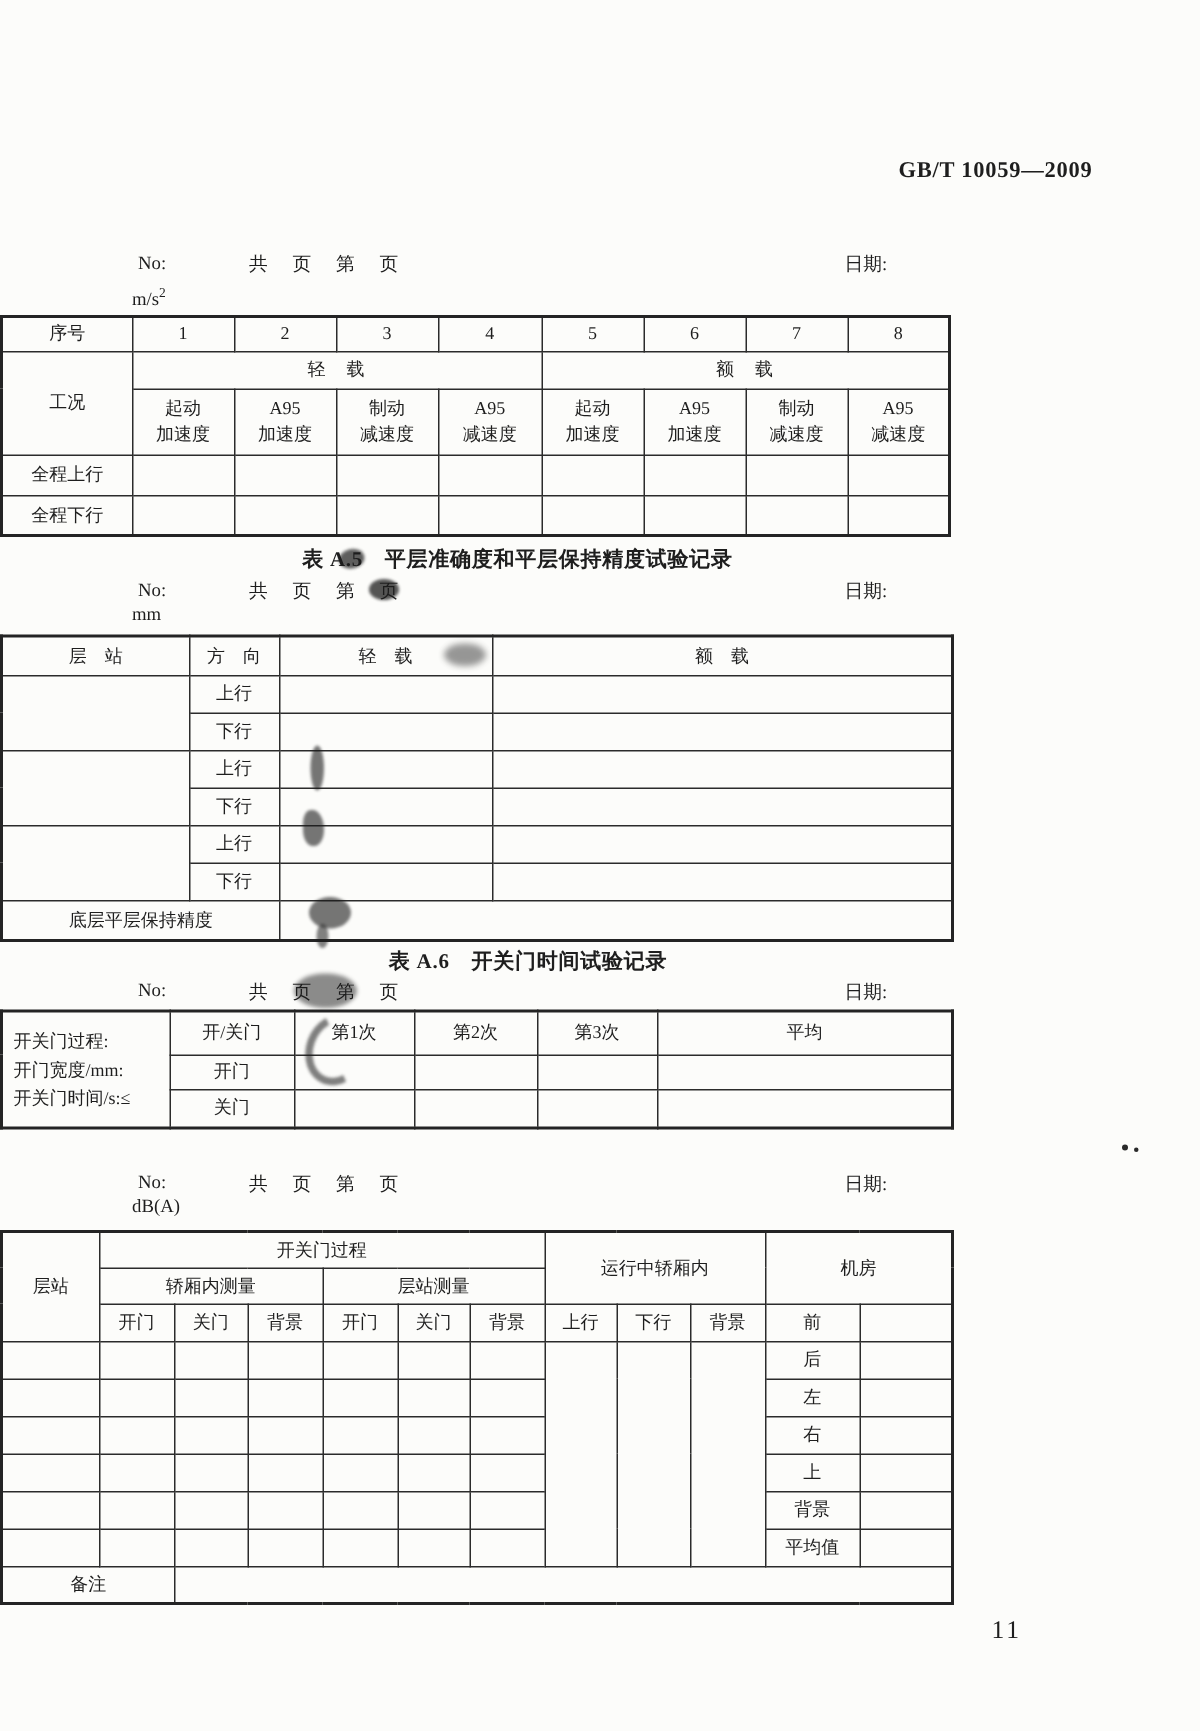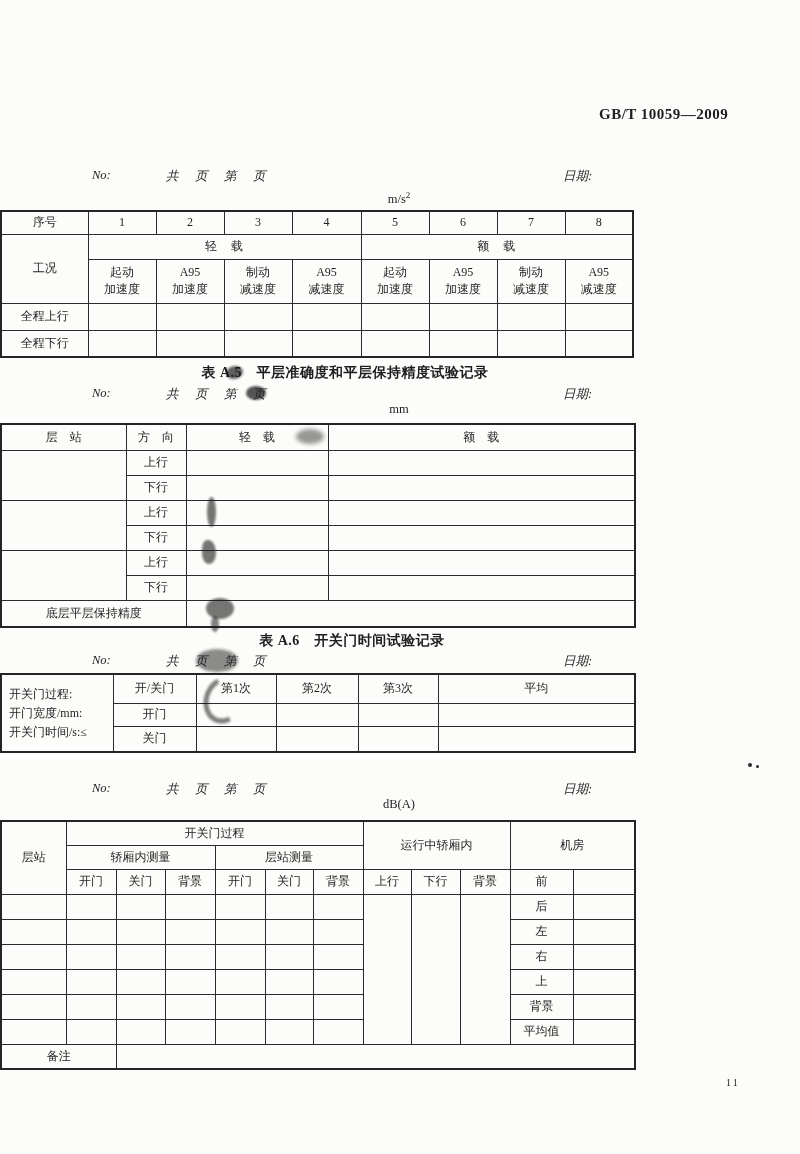--- a/index.html
+++ b/index.html
@@ -22,27 +22,27 @@
   .tbl-title {
     text-align: center; font-weight: bold; font-size: 14px;
     letter-spacing: 0.5px; white-space: nowrap;
   }
   .t-a4-title { top: 146px; } .t-a4-title span { position: relative; left: -26px; }
   .t-a5-title { top: 364px; } .t-a5-title span { position: relative; left: -60px; }
   .t-a6-title { top: 632px; } .t-a6-title span { position: relative; left: -53px; }
   .t-a7-title { top: 755px; } .t-a7-title span { position: relative; left: -58px; }
 
   .no-line { height: 16px; font-size: 12.5px; }
-  .no-line span { position: absolute; white-space: nowrap; font-style: italic; }
+  .no-line span { position: absolute; white-space: nowrap; }
   .nl-no   { left: 4px; }
   .nl-pages{ left: 78px; letter-spacing: 2px; }
   .nl-date { left: 475px; }
   .nl-a4 { top: 168px; } .nl-a5 { top: 386px; } .nl-a6 { top: 653px; } .nl-a7 { top: 781px; }
 
-  .unit { text-align: center; font-size: 12.5px; padding-right: 12px; }
+  .unit { text-align: left; font-size: 12.5px; padding-right: 12px; }
   .unit sup { font-size: 9px; }
   .unit-a4 { top: 190px; } .unit-a5 { top: 402px; } .unit-a7 { top: 797px; }
 
   table.t {
     position: absolute; width: 634px; table-layout: fixed;
     border-collapse: collapse; border: 2px solid #242424;
     font-size: 12px;
   }
   table.t td {
     border: 1.5px solid #2b2b2b; text-align: center; vertical-align: middle;
@@ -66,21 +66,21 @@
   .tbl-a6 tr:nth-child(3) { height: 26px; }
   .a6-left { text-align: left !important; vertical-align: middle; }
   .a6-left div { padding-left: 7px; line-height: 19px; font-size: 12px; }
 
   .tbl-a7 tr:nth-child(-n+2) { height: 24px; }
   .tbl-a7 tr:nth-child(3) { height: 25px; }
   .tbl-a7 tr { height: 25px; }
 
   .spaced { letter-spacing: 1px; }
 
-  .page-number { position: absolute; top: 1077px; left: 726px; font-size: 10px; letter-spacing: 2px; text-align: center; }
+  .page-number { position: absolute; top: 1077px; left: 661px; font-size: 17px; letter-spacing: 2px; text-align: center; }
 
   
   .smudge { position: absolute; background: #1c1c1c; border-radius: 50%; }
   .sm1  { left: 226px; top: 366px; width: 17px; height: 13px; opacity: .7;  filter: blur(1px); transform: rotate(-12deg); }
   .sm2  { left: 246px; top: 386px; width: 20px; height: 14px; opacity: .75; filter: blur(1px); }
   .sm3  { left: 296px; top: 429px; width: 28px; height: 15px; opacity: .45; filter: blur(2px); }
   .sm4  { left: 207px; top: 497px; width: 9px;  height: 30px; opacity: .6;  filter: blur(1px); }
   .sm5  { left: 202px; top: 540px; width: 14px; height: 24px; opacity: .6;  filter: blur(1px); border-radius: 40% 60% 50% 50%; }
   .sm6  { left: 206px; top: 598px; width: 28px; height: 21px; opacity: .6;  filter: blur(1.2px); }
   .sm7  { left: 211px; top: 616px; width: 8px;  height: 16px; opacity: .55; filter: blur(1px); }

